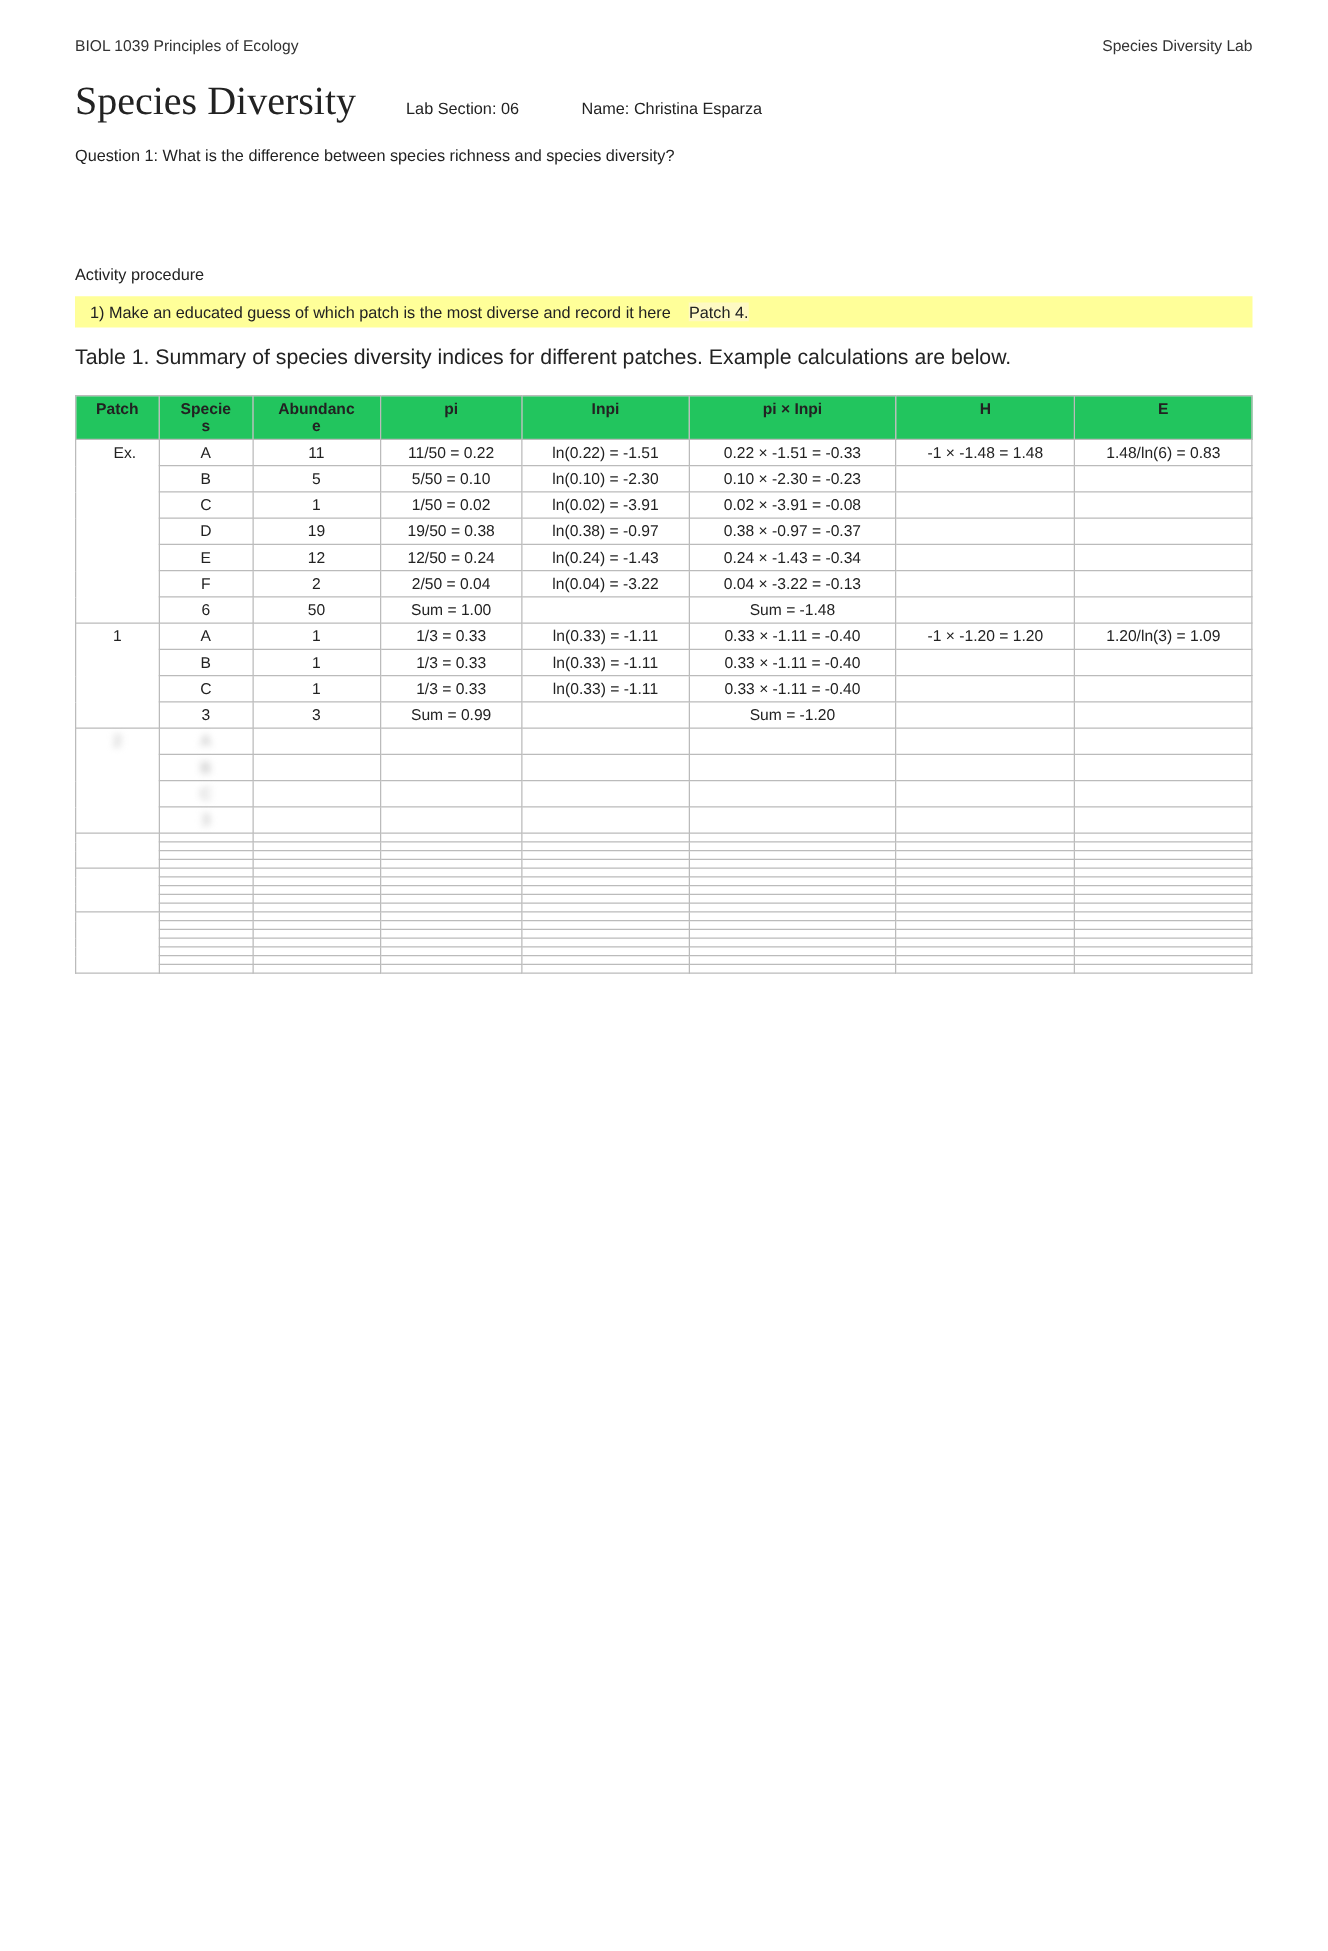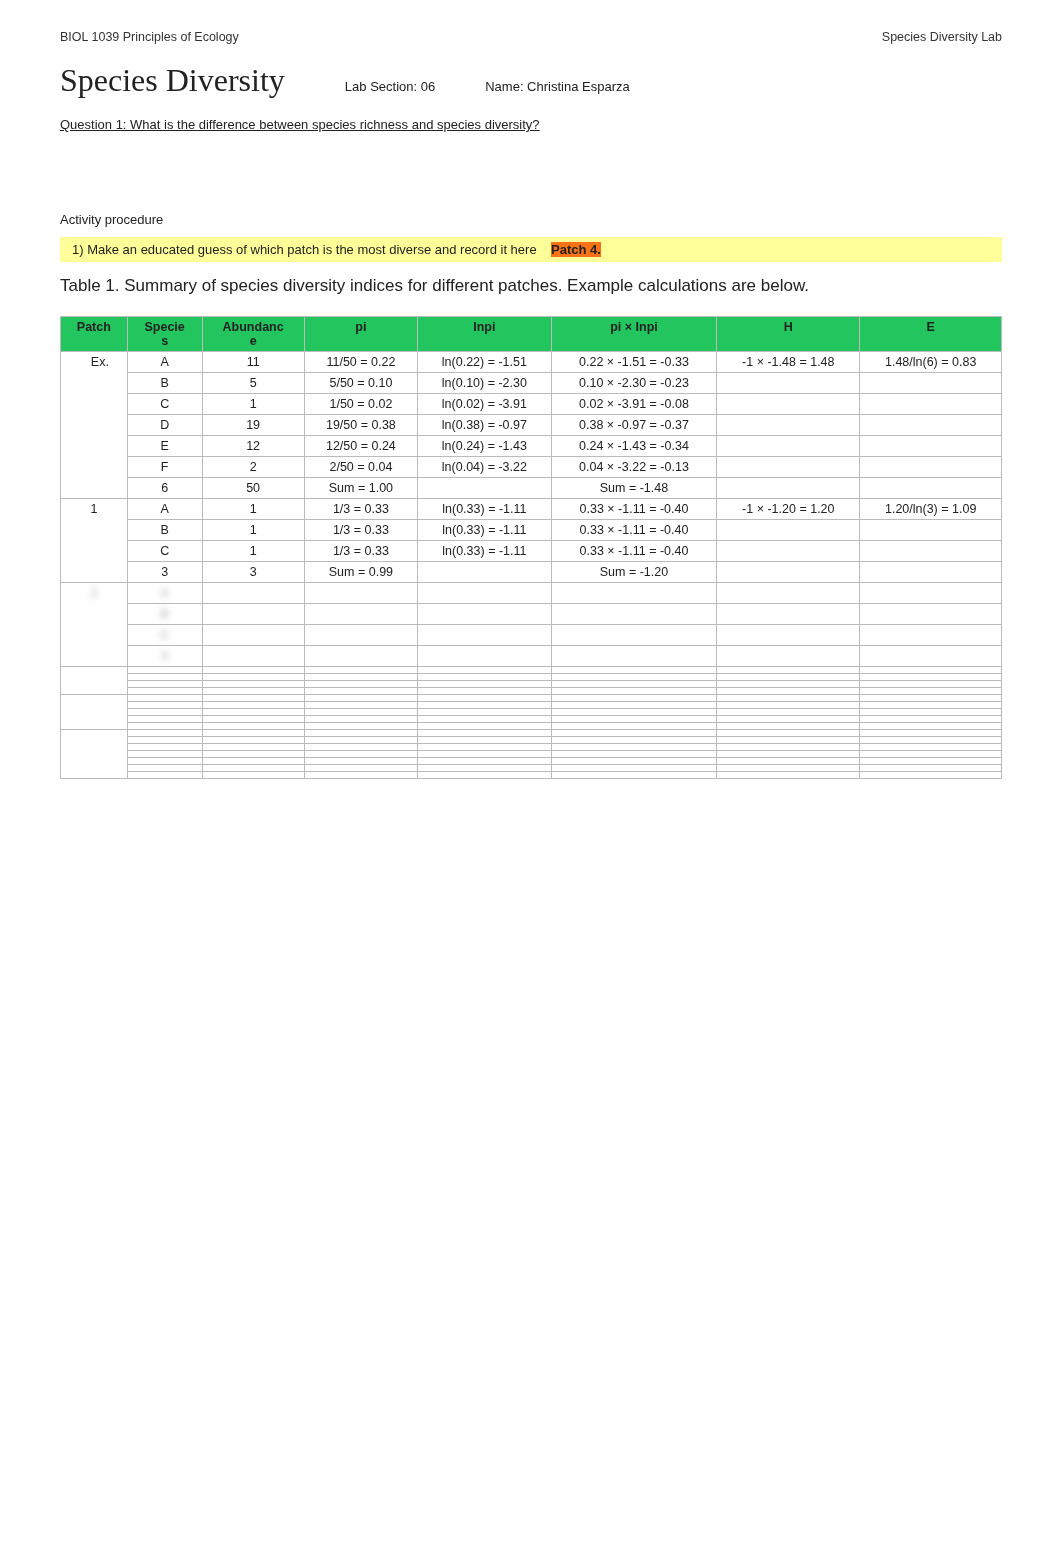--- a/index.html
+++ b/index.html
@@ -24,33 +24,32 @@
     .page-title {
       font-size: 32px;
       font-weight: normal;
       font-family: 'Times New Roman', Times, serif;
       margin-bottom: 8px;
       display: inline-block;
     }
     .title-row {
       display: flex;
       align-items: baseline;
-      gap: 60px;
+      gap: 40px;
       margin-bottom: 10px;
     }
     .title-meta {
       font-size: 13px;
       color: #222;
       display: flex;
       gap: 50px;
     }
     .question {
       font-size: 13px;
       margin-bottom: 29px;
-      text-decoration: underline;
     }
     .activity-procedure {
       font-size: 13px;
       margin-bottom: 10px;
       margin-top: 80px;
     }
     .highlight-row {
       background: #ffff99;
       padding: 5px 12px;
       font-size: 13px;
@@ -110,21 +109,21 @@
 
 <div class="question">Question 1: What is the difference between species richness and species diversity?</div>
 
 
 <div class="activity-procedure">Activity procedure</div>
 
 
 <div class="highlight-row">
   <span>1)   Make an educated guess of which patch is the most diverse and record it here</span>
   &nbsp;&nbsp;
-  <span class="patch-answer" style="background:#f97316;font-weight:bold;">Patch 4.</span>
+  <span class="patch-answer" style="background:#fef9c3;">Patch 4.</span>
 </div>
 
 
 <div class="table-caption">Table 1. Summary of species diversity indices for different patches. Example calculations are below.</div>
 
 
 <table class="main-table">
   <thead>
     <tr>
       <th>Patch</th>

